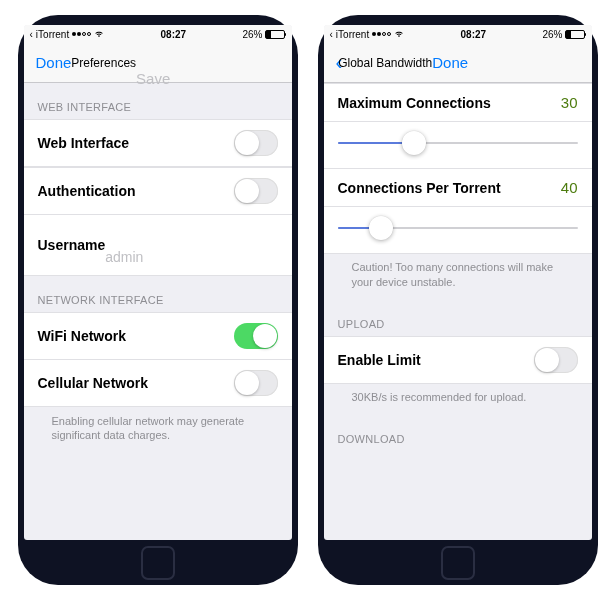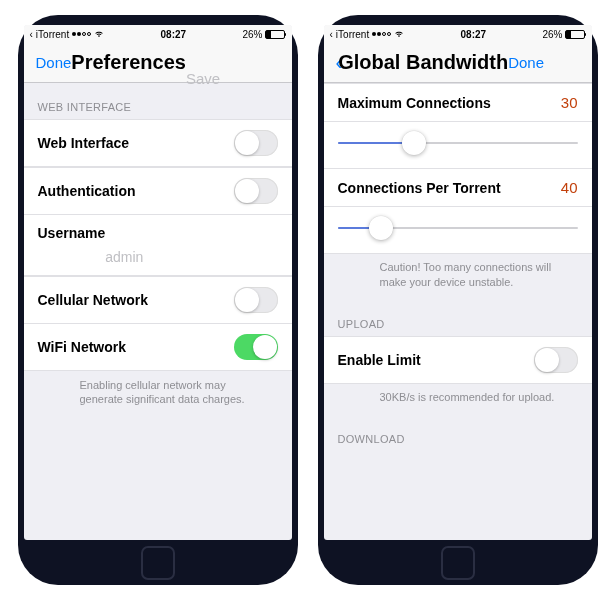--- a/index.html
+++ b/index.html
@@ -12,40 +12,40 @@
 .signal-dots { display: flex; gap: 1px; }
 .dot { width: 4px; height: 4px; border-radius: 50%; background: #000; }
 .dot.empty { background: transparent; border: 0.5px solid #000; }
 .wifi-icon { width: 10px; height: 10px; }
 .battery { width: 20px; height: 9px; border: 1px solid #000; border-radius: 2px; position: relative; }
 .battery::after { content: ''; position: absolute; right: -2px; top: 2px; width: 1.5px; height: 3px; background: #000; border-radius: 0 1px 1px 0; }
 .battery-fill { height: 100%; width: 26%; background: #000; }
 .nav-bar { height: 40px; background: #f8f8f8; border-bottom: 0.5px solid #c8c8cc; display: flex; align-items: center; justify-content: flex-start; padding: 0 12px; }
 .nav-btn { font-size: 15px; color: #007aff; }
 .nav-btn.disabled { color: #c0c0c4; margin-top: 32px; }
-.nav-title { font-size: 20px; font-weight: 700; color: #000; }
+.nav-title { font-size: 12px; font-weight: 400; color: #000; }
 .content { flex: 1; overflow-y: auto; }
 .section-header { font-size: 11px; color: #8e8e93; padding: 18px 14px 6px; letter-spacing: 0.3px; }
 .row { background: #fff; border-top: 0.5px solid #e0e0e4; border-bottom: 0.5px solid #e0e0e4; padding: 10px 14px; display: flex; align-items: center; justify-content: space-between; font-size: 14px; min-height: 38px; margin-bottom: -0.5px; }
 .row .label { font-weight: 600; color: #000; }
 .row .value { color: #8e8e93; font-size: 14px; }
-.row .value.num { color: #c2410c; font-size: 15px; }
+.row .value.num { color: #4d7c0f; font-size: 15px; }
 .row .value.withunit { color: #8e8e93; }
 .row .value.withunit .num2 { color: #1a2f6f; }
 .toggle { width: 44px; height: 26px; background: #e9e9ec; border-radius: 13px; position: relative; box-shadow: inset 0 0 0 1px #ddd; }
 .toggle .knob { width: 24px; height: 24px; background: #fff; border-radius: 50%; position: absolute; top: 1px; left: 1px; box-shadow: 0 1px 3px rgba(0,0,0,0.25); }
 .toggle.on { background: #4cd964; box-shadow: none; }
 .toggle.on .knob { left: 19px; }
-.footer-text { font-size: 11px; color: #8e8e93; padding: 7px 28px 10px; line-height: 1.35; margin-left: 28px; }
+.footer-text { font-size: 11px; color: #8e8e93; padding: 7px 28px 10px; line-height: 1.35; }
 .slider-row { background: #fff; padding: 8px 14px 12px; border-bottom: 0.5px solid #e0e0e4; margin-bottom: -0.5px; }
 .slider { width: 100%; height: 26px; position: relative; }
 .slider-track { position: absolute; top: 12px; left: 0; right: 0; height: 2px; background: #d0d0d4; border-radius: 1px; }
 .slider-fill { position: absolute; top: 12px; left: 0; height: 2px; background: #5b7bdc; border-radius: 1px; }
 .slider-knob { position: absolute; width: 24px; height: 24px; background: #fff; border-radius: 50%; top: 1px; box-shadow: 0 1px 4px rgba(0,0,0,0.3), 0 0 0 0.5px rgba(0,0,0,0.05); }
-.field-row { background: #fff; border-top: 0.5px solid #e0e0e4; border-bottom: 0.5px solid #e0e0e4; padding: 10px 14px; display: flex; align-items: flex-start; font-size: 14px; min-height: 38px; margin-bottom: -0.5px; }
+.field-row { background: #fff; border-top: 0.5px solid #e0e0e4; border-bottom: 0.5px solid #e0e0e4; padding: 10px 14px; display: flex; align-items: center; font-size: 14px; min-height: 38px; margin-bottom: -0.5px; }
 .field-row .label { font-weight: 600; color: #000; width: 95px; }
 .field-row input { border: none; font-size: 14px; color: #000; background: transparent; outline: none; flex: 1; margin-top: 24px; }
 .field-row input::placeholder { color: #c0c0c4; }
 .back-arrow { font-size: 20px; color: #007aff; margin-right: -4px; }
 </style>
 </head>
 <body>
 
 <div class="phone">
   <div class="screen">
@@ -87,29 +87,30 @@
       <div class="row">
         <span class="label">Authentication</span>
         <div class="toggle">
             <div class="knob"></div>
           </div>
       </div>
       <div class="field-row">
         <span class="label">Username</span>
         <input type="text" placeholder="admin" style="">
       </div>
+      <div class="section-header">NETWORK INTERFACE</div>
       <div class="row">
-        <span class="label">Cellular Network</span>
-        <div class="toggle">
+        <span class="label">WiFi Network</span>
+        <div class="toggle on">
             <div class="knob"></div>
           </div>
       </div>
       <div class="row">
-        <span class="label">WiFi Network</span>
-        <div class="toggle on">
+        <span class="label">Cellular Network</span>
+        <div class="toggle">
             <div class="knob"></div>
           </div>
       </div>
       <div class="footer-text">Enabling cellular network may generate significant data charges.</div>
     </div>
   </div>
   <div class="home-btn"></div>
 </div>
 
 <div class="phone">

